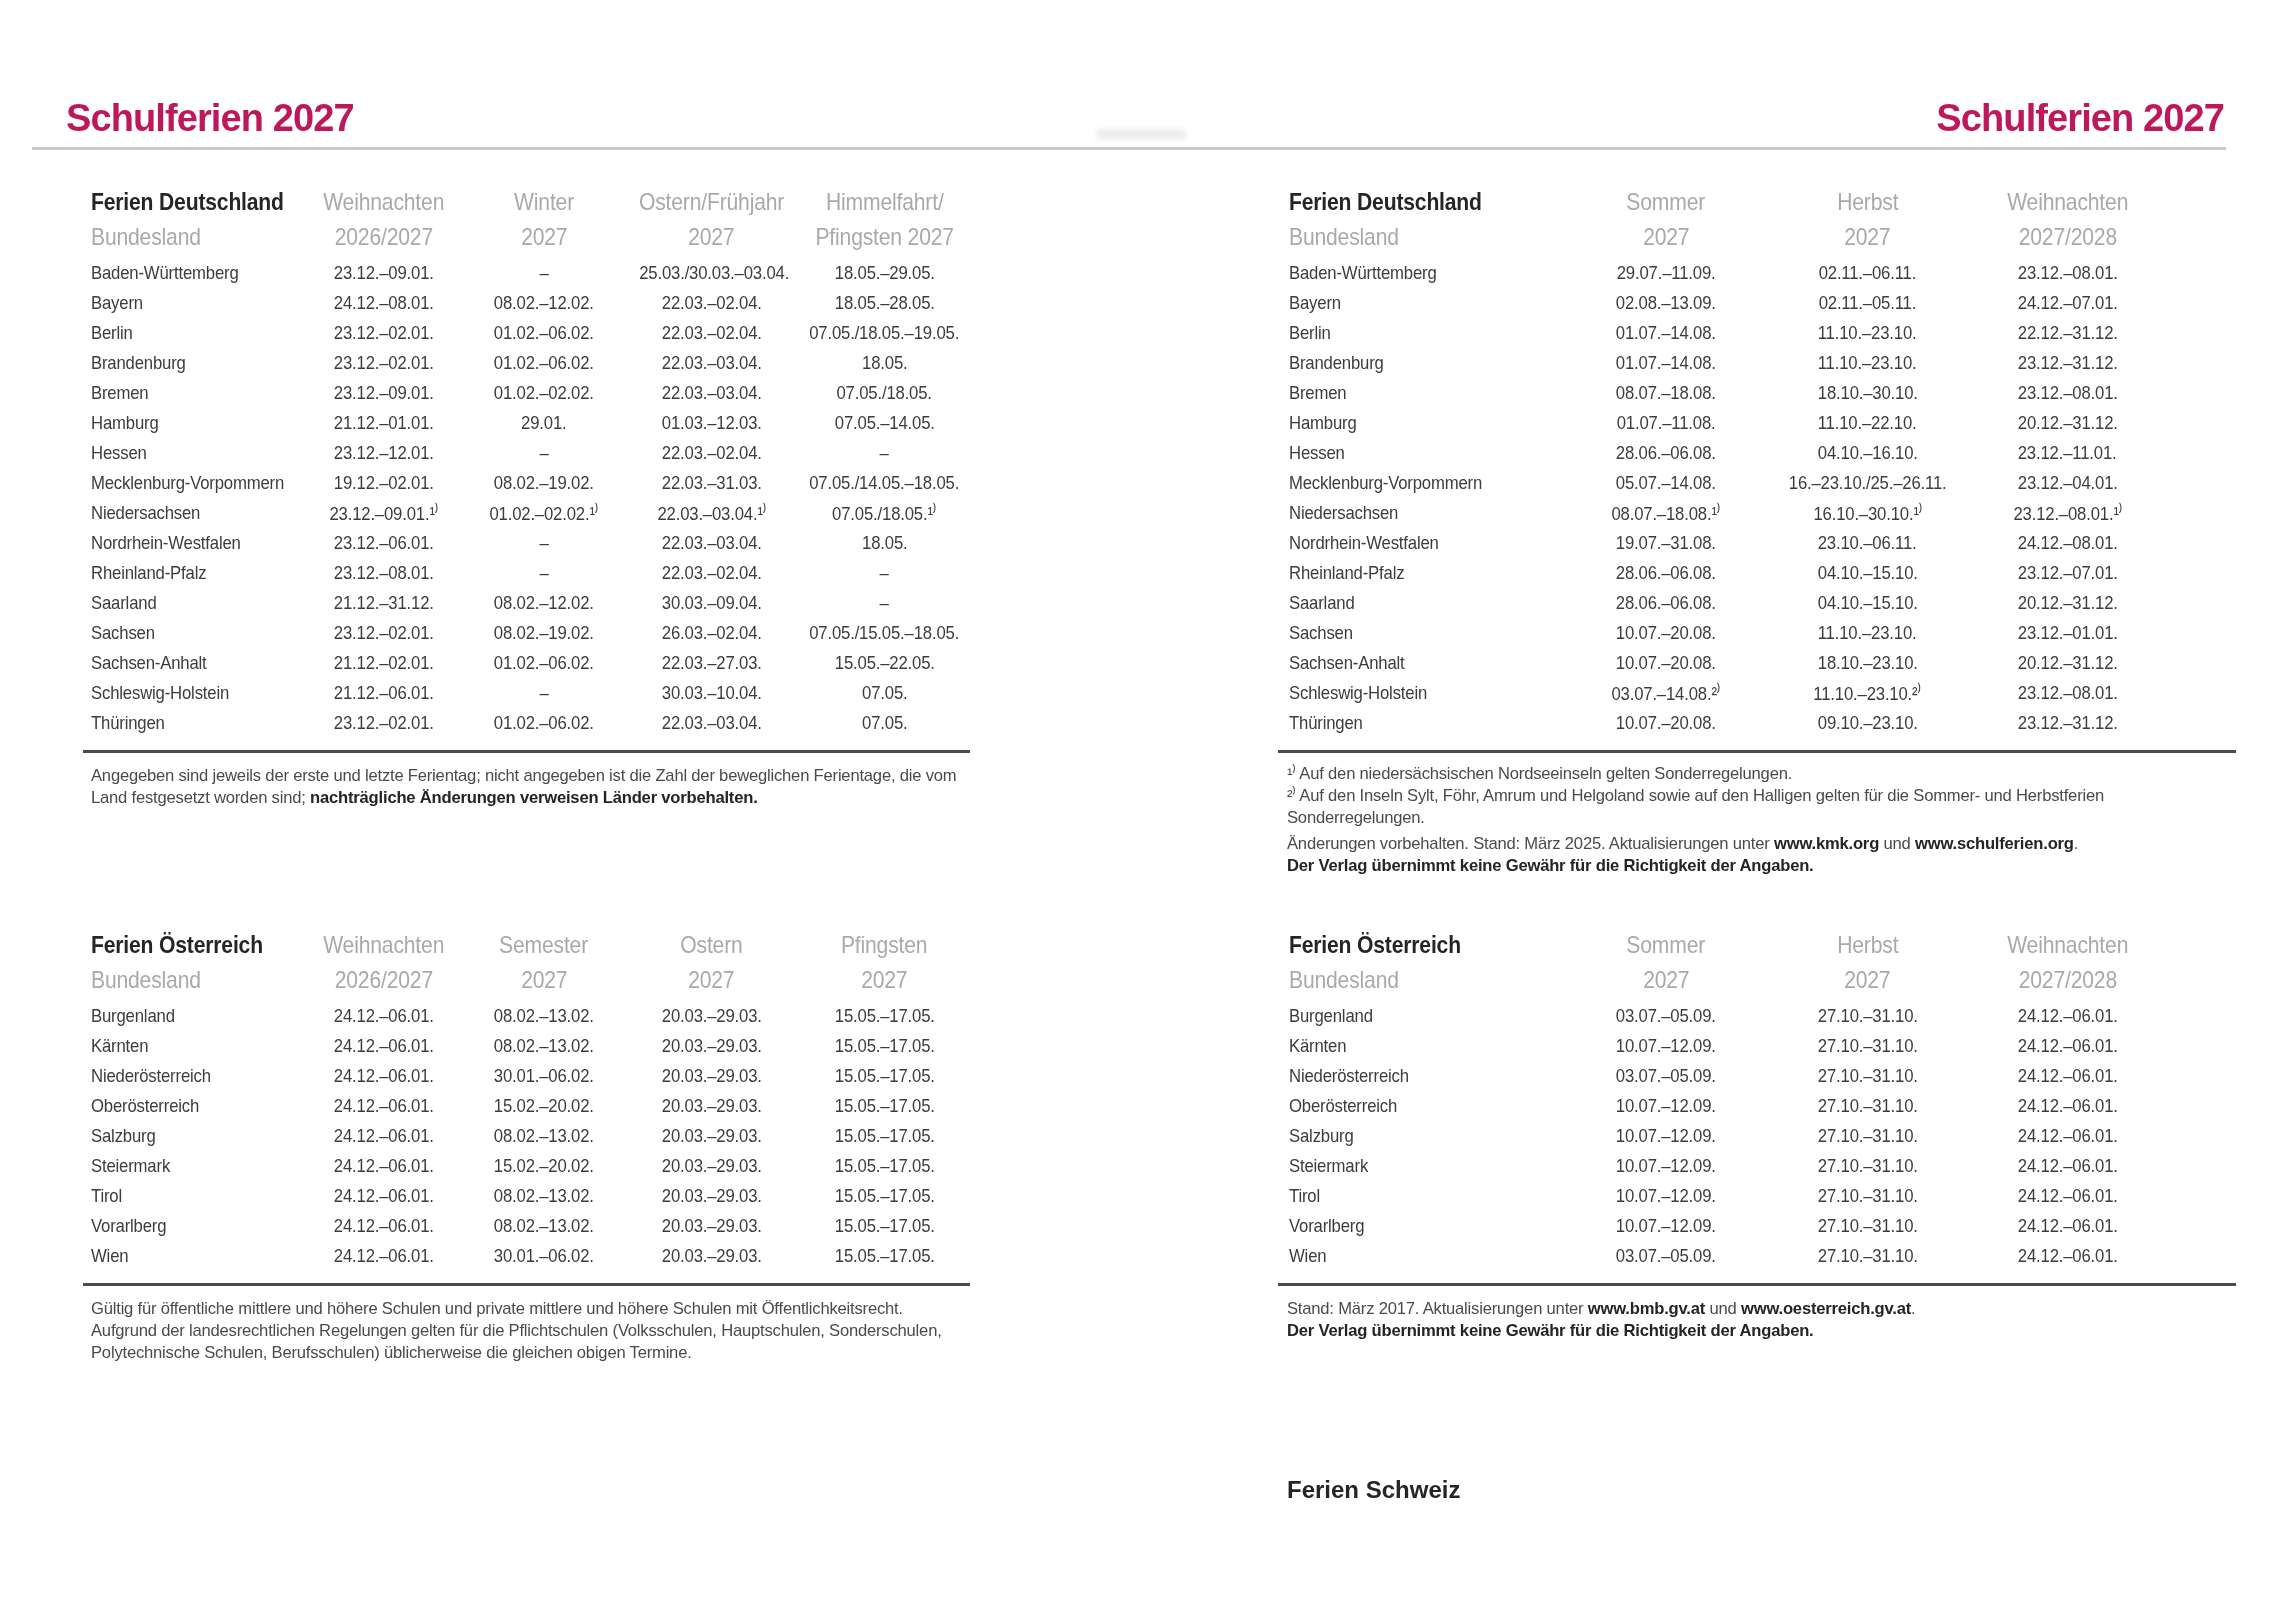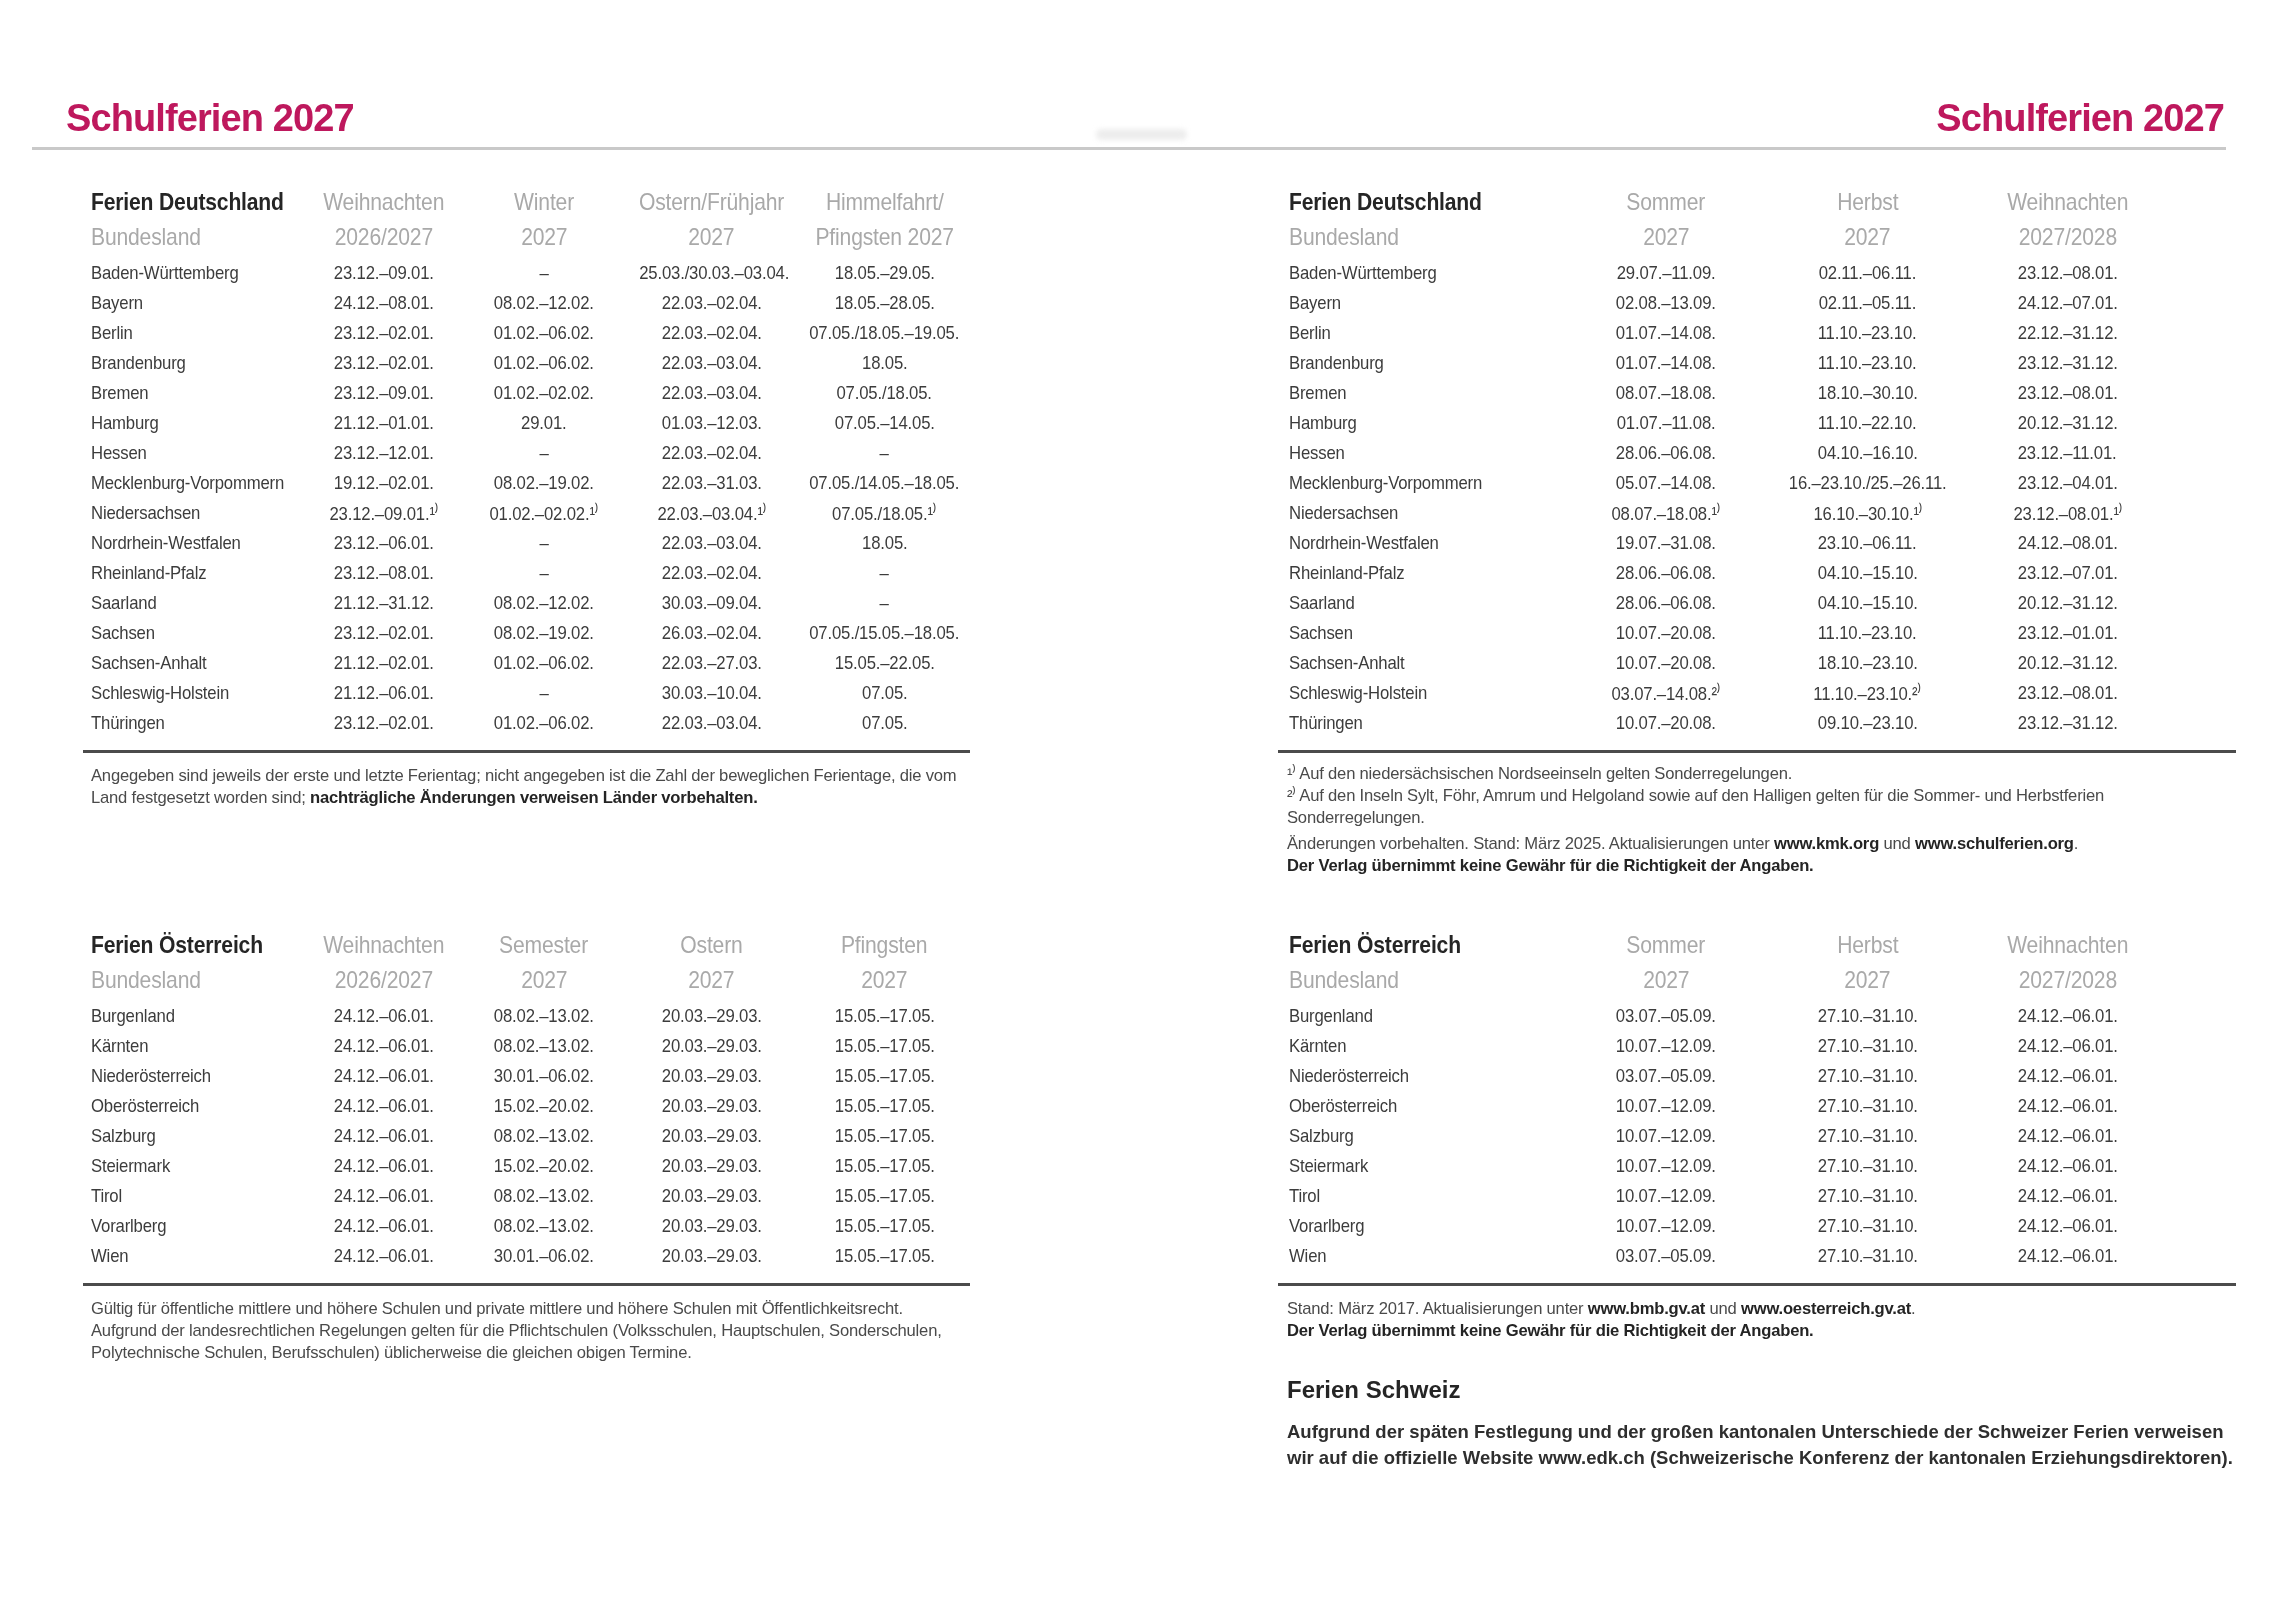--- a/index.html
+++ b/index.html
@@ -18,21 +18,21 @@
   .fn-de-l{left:91px;top:765px;width:882px}
   .tbl-at-l{left:91px;top:927px}
   .rule-at-l{left:83px;top:1283px;width:887px}
   .fn-at-l{left:91px;top:1298px;width:882px}
   .tbl-de-r{left:1289px;top:184px}
   .rule-de-r{left:1278px;top:750px;width:958px}
   .fn-de-r{left:1287px;top:763px;width:946px}
   .tbl-at-r{left:1289px;top:927px}
   .rule-at-r{left:1278px;top:1283px;width:958px}
   .fn-at-r{left:1287px;top:1298px;width:946px}
-  .schweiz{left:1287px;top:1376px;width:958px}
+  .schweiz{left:1287px;top:1476px;width:958px}
   .hrule{height:2.8px;background:#4b4b4b}
   
   table.ftable{border-collapse:collapse;table-layout:fixed}
   .t4 table{width:883px}
   .t3 table{width:880px}
   .t4 col.c0{width:218px}.t4 col.c1{width:150px}.t4 col.c2{width:170px}.t4 col.c3{width:165px}.t4 col.c4{width:181px}
   .t3 col.c0{width:274px}.t3 col.c1{width:206px}.t3 col.c2{width:197px}.t3 col.c3{width:203px}
   .ftable th{padding:0;font-weight:400;vertical-align:top;height:74px}
   .ftable th.lblh{text-align:left}
   .ftable th.ch{text-align:center}
@@ -544,17 +544,16 @@
       </table>
     </div>
   <div class="block hrule rule-at-r"></div>
   <div class="block fn-at-r">
     <p class="fn"><span>Stand: März 2017. Aktualisierungen unter </span><span class="b">www.bmb.gv.at</span><span> und </span><span class="b">www.oesterreich.gv.at</span><span>.</span></p>
     <p class="fn"><span class="b">Der Verlag übernimmt keine Gewähr für die Richtigkeit der Angaben.</span></p>
   </div>
 
   <div class="block schweiz">
     <div class="schweiz-title">Ferien Schweiz</div>
-    <p class="schweiz-text"><span class="b">Aufgrund der späten Festlegung und der großen kantonalen Unterschiede der Schweizer Ferien verweisen wir auf die offizielle Website </span><span class="b">www.edk.ch</span><span class="b"> (Schweizerische Konferenz der kantonalen Erziehungsdirektoren).</span></p>
   </div>
 
 </div>
 
 
 </body></html>

